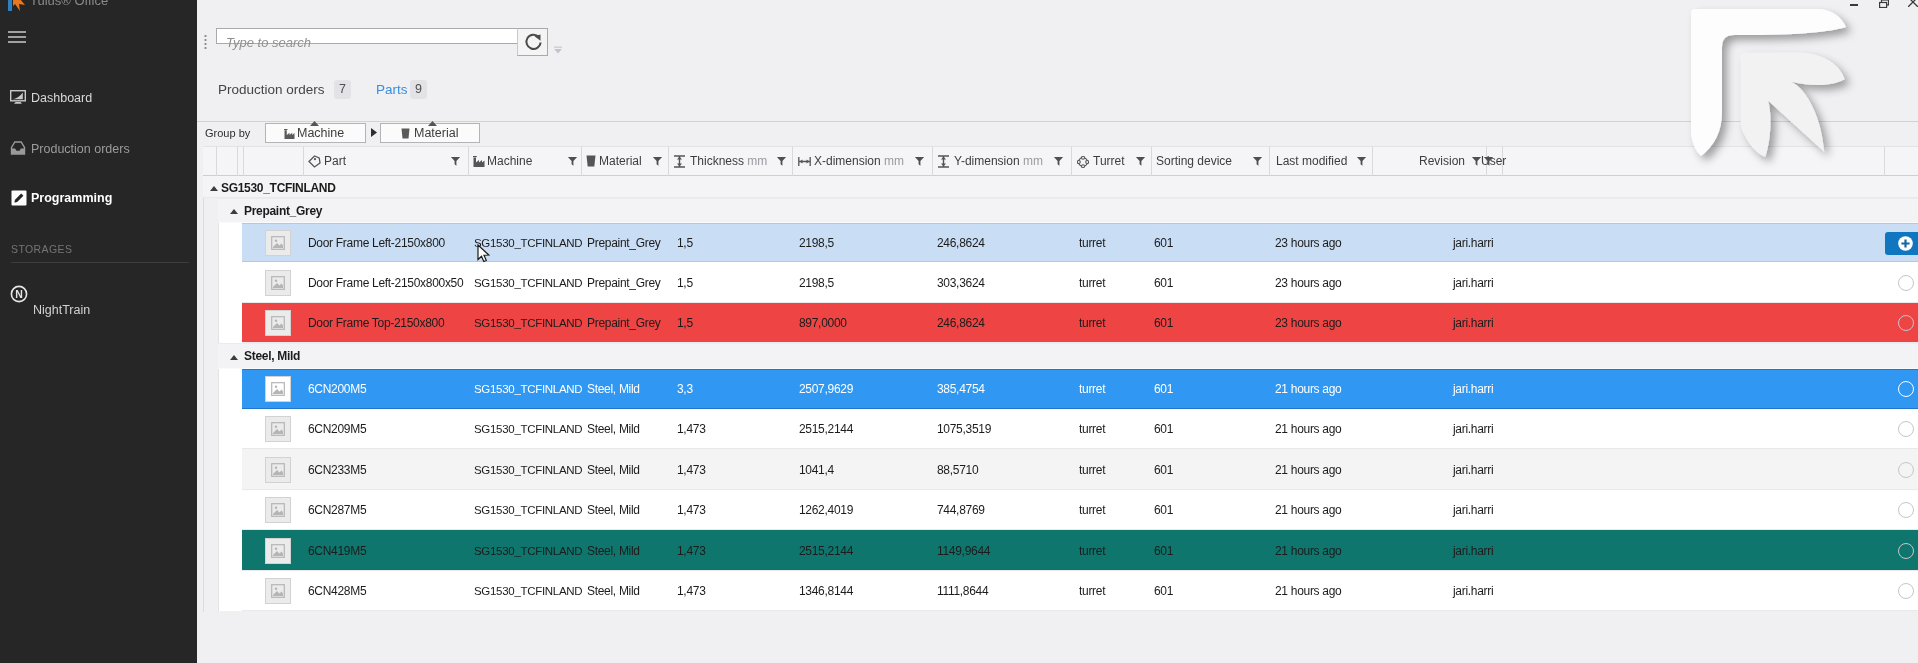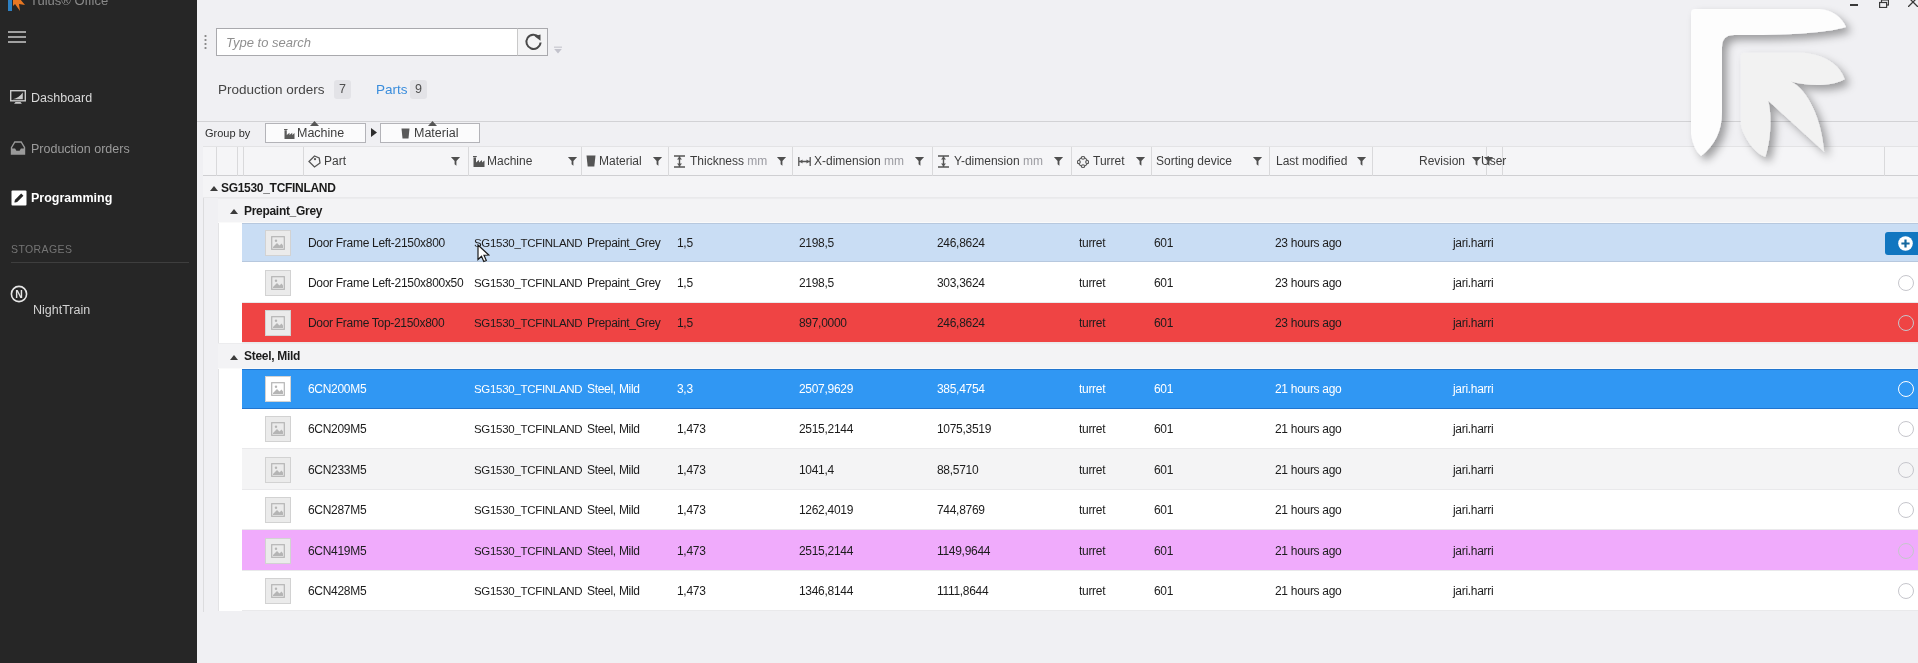--- a/index.html
+++ b/index.html
@@ -80,21 +80,21 @@
   <rect x="0.6" y="2.5" width="7" height="5" fill="#f0f0f3" stroke="#3a3a3a" stroke-width="1.2"></rect>
 </svg>
 <svg class="abs" style="left:1908px; top:0px;" width="10" height="7" viewBox="0 0 10 7">
   <path d="M0,-3 L10,7 M10,-3 L0,7" stroke="#3a3a3a" stroke-width="1.3"></path>
 </svg>
 
 <div class="abs" style="left:204px; top:34px; width:3px; height:15px;
      background-image:radial-gradient(circle, #8a8a8a 1px, transparent 1.2px);
      background-size:3px 4px;"></div>
 
-<div class="abs" style="left:216px; top:28px; width:332px; height:28px; background:#fff; border:1px solid #a9a9ad;">
+<div class="abs" style="left:216px; top:28px; width:332px; height:16px; background:#fff; border:1px solid #a9a9ad;">
   <span class="abs" style="left:9px; top:6px; font-size:13px; font-style:italic; color:#8f8f8f;">Type to search</span>
 </div>
 <div class="abs" style="left:517px; top:28px; width:31px; height:28px; background:#f4f4f5; border:1px solid #a9a9ad; border-left:1px solid #c9c9c9;">
   <svg class="abs" style="left:6px; top:4px;" width="19" height="19" viewBox="0 0 19 19">
     <path d="M14.8,4.0 A7.1 7.1 0 1 0 16.6,9.5" fill="none" stroke="#4a4a4a" stroke-width="2"></path>
     <path d="M10.5,3.2 L16.5,1.6 L16.5,7.8 Z" fill="#4a4a4a"></path>
   </svg>
 </div>
 <svg class="abs" style="left:553px; top:46px;" width="10" height="8" viewBox="0 0 10 8">
   <rect x="1" y="0.5" width="8" height="1.4" fill="#cdcdd4"></rect>
@@ -398,21 +398,21 @@
     <span class="rtx" style="left:345px; color:#1c1c1c;">Steel, Mild</span>
     <span class="rtx" style="left:435px; color:#1c1c1c;">1,473</span>
     <span class="rtx" style="left:557px; color:#1c1c1c;">1262,4019</span>
     <span class="rtx" style="left:695px; color:#1c1c1c;">744,8769</span>
     <span class="rtx" style="left:837px; color:#1c1c1c;">turret</span>
     <span class="rtx" style="left:912px; color:#1c1c1c;">601</span>
     <span class="rtx" style="left:1033px; color:#1c1c1c;">21 hours ago</span>
     <span class="rtx" style="left:1211px; color:#1c1c1c;">jari.harri</span>
     <div class="circ"></div>
   </div>
-    <div class="row" style="top:530px; height:41px; background:#f0abfc; box-shadow: inset 0 -1px #e9e9eb;">
+    <div class="row" style="top:530px; height:41px; background:#0f766e; box-shadow: inset 0 -1px #e9e9eb;">
     <div class="abs" style="left:23px; top:7.5px; width:26px; height:26px; background:#ebebeb; border:1px solid #d2d2d2;">
       <svg class="abs" style="left:5px; top:5px;" width="14" height="14" viewBox="0 0 14 14">
         <rect x="0.7" y="0.7" width="12.6" height="12.6" fill="none" stroke="#b5b5b5" stroke-width="1.2"></rect>
         <circle cx="5" cy="4.8" r="1.2" fill="#b5b5b5"></circle>
         <path d="M2,11 L6,7 L8.5,9.5 L10.5,7.5 L12,9.5 V12 H2 Z" fill="#b5b5b5"></path>
       </svg>
     </div>
     <span class="rtx" style="left:66px; color:#1c1c1c;">6CN419M5</span>
     <span class="rtx rtx-m" style="left:232px; color:#1c1c1c;">SG1530_TCFINLAND</span>
     <span class="rtx" style="left:345px; color:#1c1c1c;">Steel, Mild</span>

